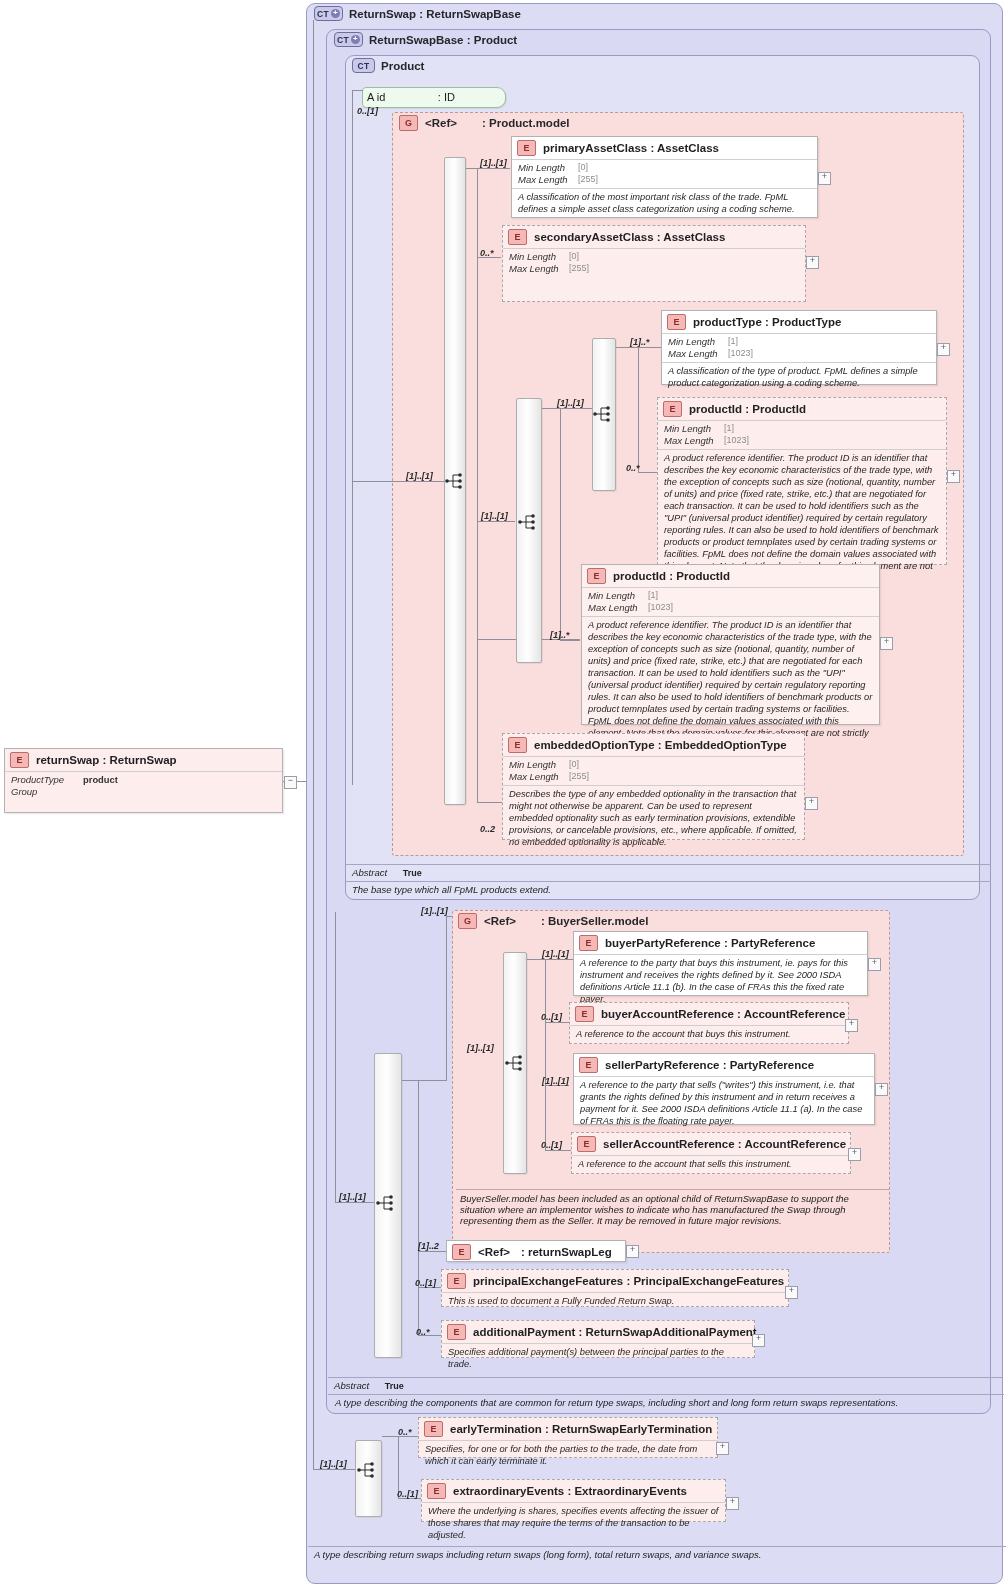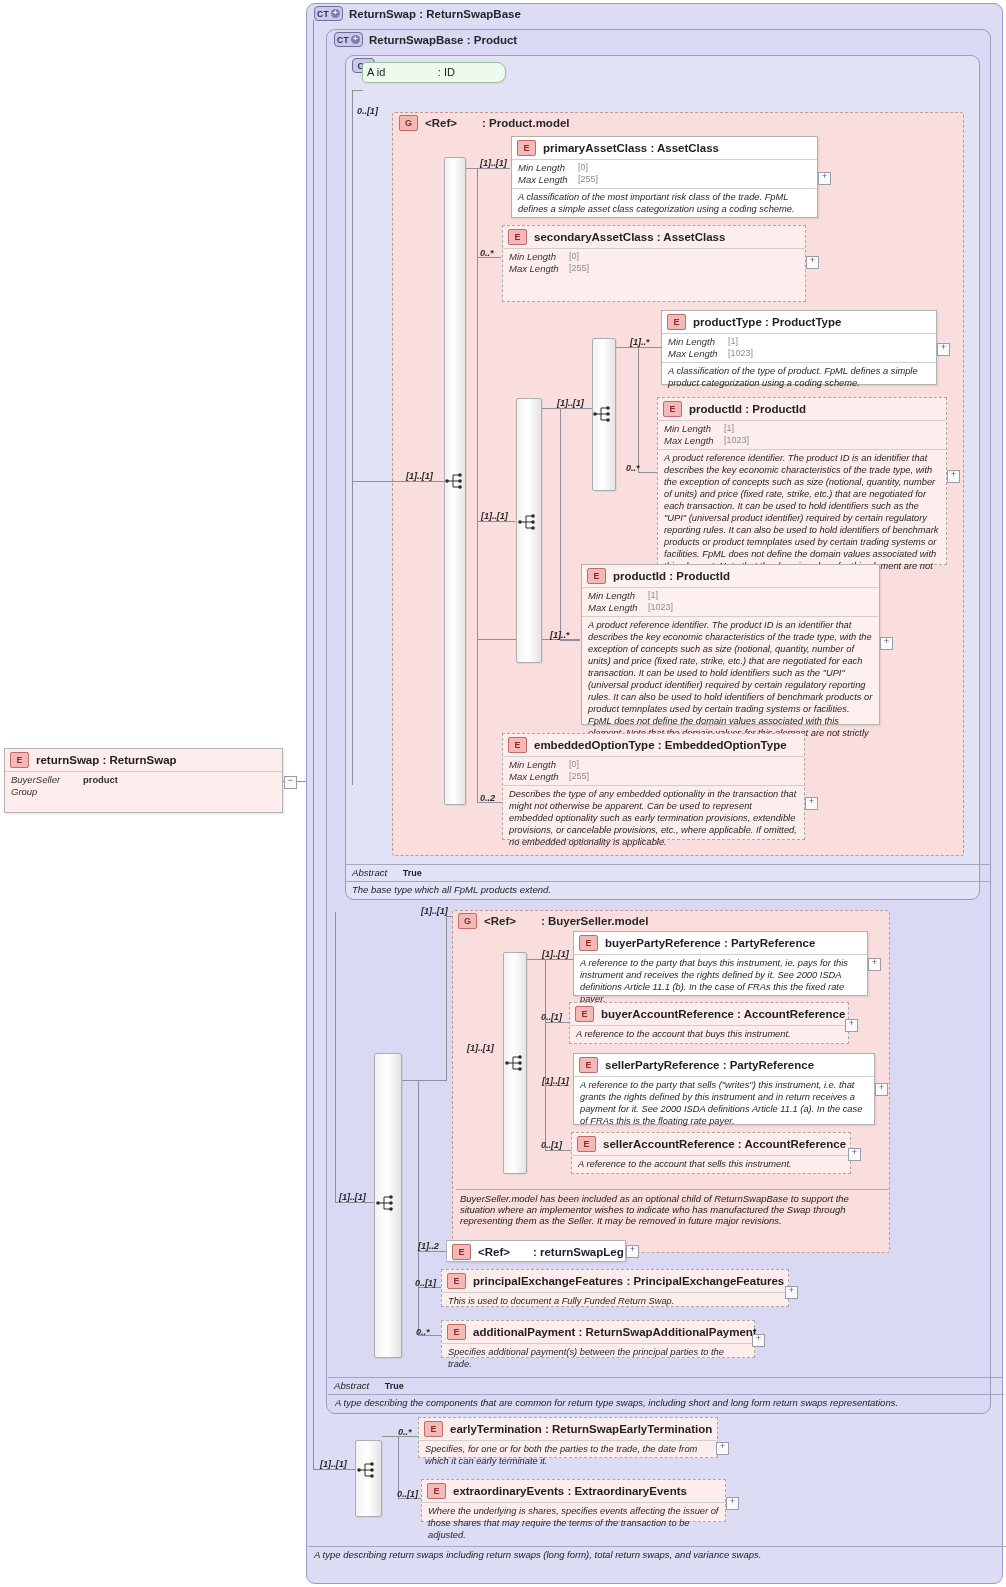--- a/index.html
+++ b/index.html
@@ -123,29 +123,29 @@
   <span>The base type which all FpML products extend.</span>
 </div>
 
 <div class="node solid" style="left:4px;top:748px;width:279px;height:65px;background:#fdeeed;">
   <div class="nhdr">
     <span class="e-badge">E</span>
     <span>returnSwap : ReturnSwap</span>
   </div>
   <div class="facets">
     <div class="frow">
-      <span style="width:72px;flex:0 0 72px;">BuyerSeller Group</span>
+      <span style="width:72px;flex:0 0 72px;">ProductType Group</span>
       <span style="font-style:normal;font-weight:bold;font-size:9.4px;">product</span>
     </div>
   </div>
 </div>
 <div class="ln lnh" style="left:283px;top:781px;width:23px;"></div>
 <div class="expander" style="left:284px;top:776px;">−</div>
 
-<div class="attrnode" style="left:362px;top:62px;width:144px;height:21px;">
+<div class="attrnode" style="left:362px;top:87px;width:144px;height:21px;">
   <div class="nhdr">
     <span class="a-badge">A</span>
     <span class="nm">id</span>
     <span>: ID</span>
   </div>
 </div>
 <div class="ln lnv" style="left:352px;top:90px;height:695px;"></div>
 <div class="ln lnh" style="left:352px;top:90px;width:11px;"></div>
 <div class="occ" style="left:357px;top:106px;">0..[1]</div>
 
@@ -308,21 +308,21 @@
       </div>
     <div class="frow">
         <span class="fk">Max Length</span>
         <span class="fv">[1023]</span>
       </div>
   </div>
   <div class="ndoc">A product reference identifier. The product ID is an identifier that describes the key economic characteristics of the trade type, with the exception of concepts such as size (notional, quantity, number of units) and price (fixed rate, strike, etc.) that are negotiated for each transaction. It can be used to hold identifiers such as the "UPI" (universal product identifier) required by certain regulatory reporting rules. It can also be used to hold identifiers of benchmark products or product temnplates used by certain trading systems or facilities. FpML does not define the domain values associated with this element. Note that the domain values for this element are not strictly an enumerated list.</div>
 </div>
 <div class="expander" style="left:880px;top:637px;">+</div>
 
-<div class="occ" style="left:480px;top:793px;font-style:italic;">0..2</div>
+<div class="occ" style="left:480px;top:824px;font-style:italic;">0..2</div>
 <div class="node dashed" style="left:502px;top:733px;width:303px;height:107px;">
   <div class="nhdr">
     <span class="e-badge">E</span>
     <span>embeddedOptionType : EmbeddedOptionType</span>
   </div>
   <div class="facets">
     <div class="frow">
         <span class="fk">Min Length</span>
         <span class="fv">[0]</span>
       </div>
@@ -431,21 +431,21 @@
 
 <div class="docrow nb" style="left:456px;top:1189px;width:425px;border-top:1px solid #c0a6a6;padding:3px 4px;">
   <span>BuyerSeller.model has been included as an optional child of ReturnSwapBase to support the situation where an implementor wishes to indicate who has manufactured the Swap through representing them as the Seller. It may be removed in future major revisions.</span>
 </div>
 
 <div class="occ" style="left:418px;top:1241px;">[1]..2</div>
 <div class="node solid" style="left:446px;top:1240px;width:180px;height:22px;">
   <div class="nhdr">
     <span class="e-badge">E</span>
     <span>&lt;Ref&gt;</span>
-    <span style="margin-left:16px;">: returnSwapLeg</span>
+    <span style="margin-left:4px;">: returnSwapLeg</span>
   </div>
 </div>
 <div class="expander" style="left:626px;top:1245px;">+</div>
 
 <div class="occ" style="left:415px;top:1278px;">0..[1]</div>
 <div class="node dashed" style="left:441px;top:1269px;width:348px;height:38px;">
   <div class="nhdr">
     <span class="e-badge">E</span>
     <span>principalExchangeFeatures : PrincipalExchangeFeatures</span>
   </div>

